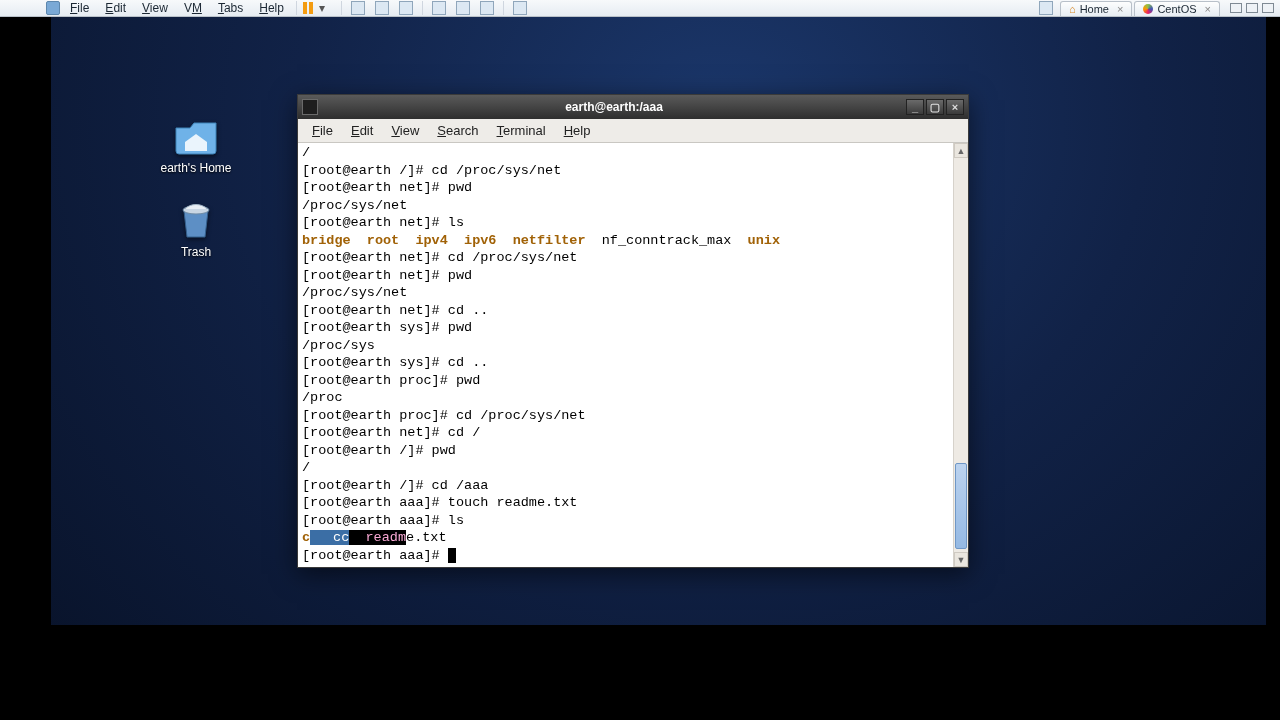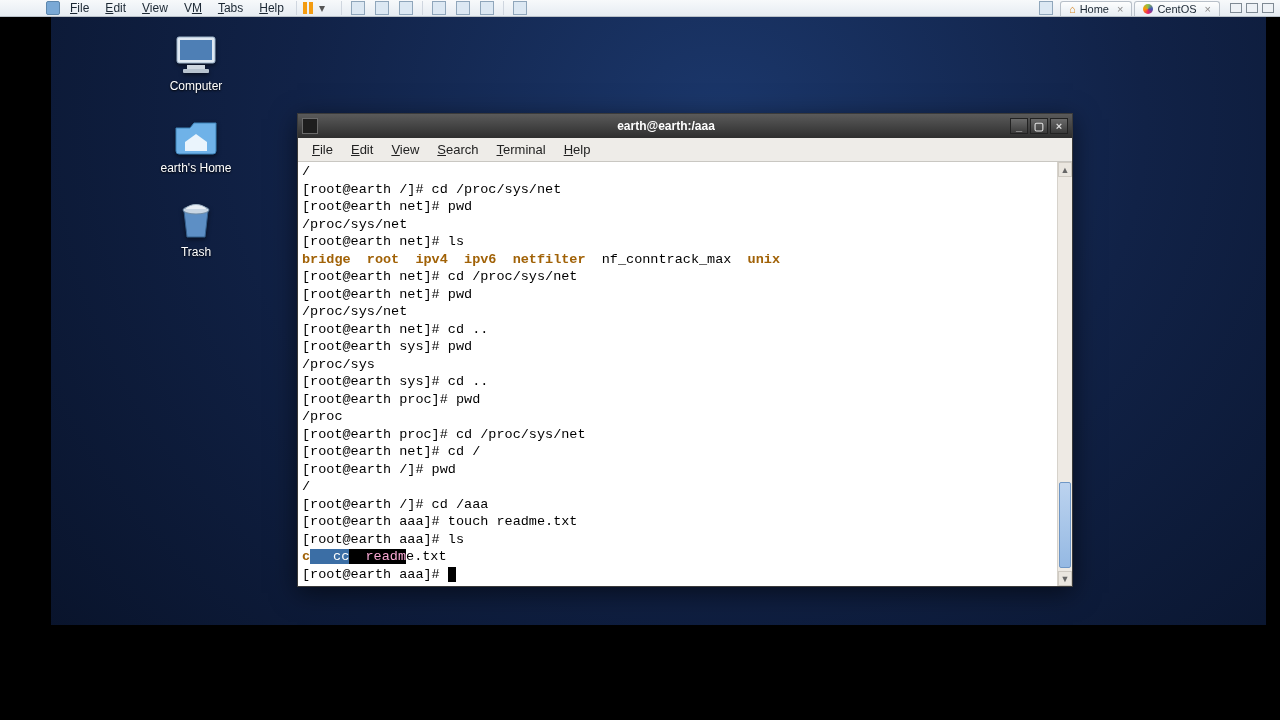--- a/index.html
+++ b/index.html
@@ -62,21 +62,21 @@
   color:rgba(255,255,255,0.10);
   font-weight:700; letter-spacing:1px;
 }
 .watermark .brand{ font-size:72px; display:flex; align-items:center; gap:10px; justify-content:center;}
 .watermark .brand .dot{ width:44px;height:44px;border:6px solid rgba(255,255,255,0.10);border-radius:50%; position:relative;}
 .watermark .brand .dot::after{content:"";position:absolute;left:50%;top:50%;width:6px;height:6px;background:rgba(255,255,255,0.1);border-radius:50%;transform:translate(-50%,-50%);}
 .watermark .sub{ font-size:30px; letter-spacing:14px; margin-top:18px;}
 
 
 .termwin{
-  position:absolute; left:246px; top:96px; width:776px;
+  position:absolute; left:246px; top:77px; width:672px;
   border:1px solid #3a3a3a;
   box-shadow: 0 6px 24px rgba(0,0,0,.55);
   background:#fff;
 }
 .term-titlebar{
   height:24px; background:linear-gradient(#5a5a5a,#2e2e2e);
   color:#fff; display:flex; align-items:center; font-weight:bold;
   font-size:12px; padding:0 4px;
 }
 .term-titlebar .appico{ width:16px;height:16px;background:#1e1e1e;border:1px solid #6a6a6a;margin-right:6px;}
@@ -156,31 +156,20 @@
     <span></span>
     <span></span>
   </div>
 </div>
 
 <div class="letterbox-l"></div>
 <div class="letterbox-r"></div>
 
 <div class="viewport">
 
-  <div class="desk-icon computer" style="left:100px; top:18px;">
-    <div class="glyph">
-      <svg width="46" height="40" viewBox="0 0 46 40">
-          <rect x="4" y="2" width="38" height="26" rx="2" fill="#dfe9f3" stroke="#9bb2c9"></rect>
-          <rect x="7" y="5" width="32" height="20" fill="#4e7fb5"></rect>
-          <rect x="14" y="30" width="18" height="4" fill="#cfd8e1"></rect>
-          <rect x="10" y="34" width="26" height="4" rx="1" fill="#b7c3cf"></rect>
-        </svg>
-    </div>
-    <div>Computer</div>
-  </div>
   <div class="desk-icon home-folder" style="left:100px; top:100px;">
     <div class="glyph">
       <svg width="46" height="38" viewBox="0 0 46 38">
           <path d="M3 10h14l4-5h22v28a3 3 0 0 1-3 3H6a3 3 0 0 1-3-3z" fill="#6fb2e8" stroke="#3f83b8"></path>
           <path d="M12 24l11-8 11 8v9H12z" fill="#eaf4fc"></path>
         </svg>
     </div>
     <div>earth's Home</div>
   </div>
   <div class="desk-icon trash" style="left:100px; top:184px;">

